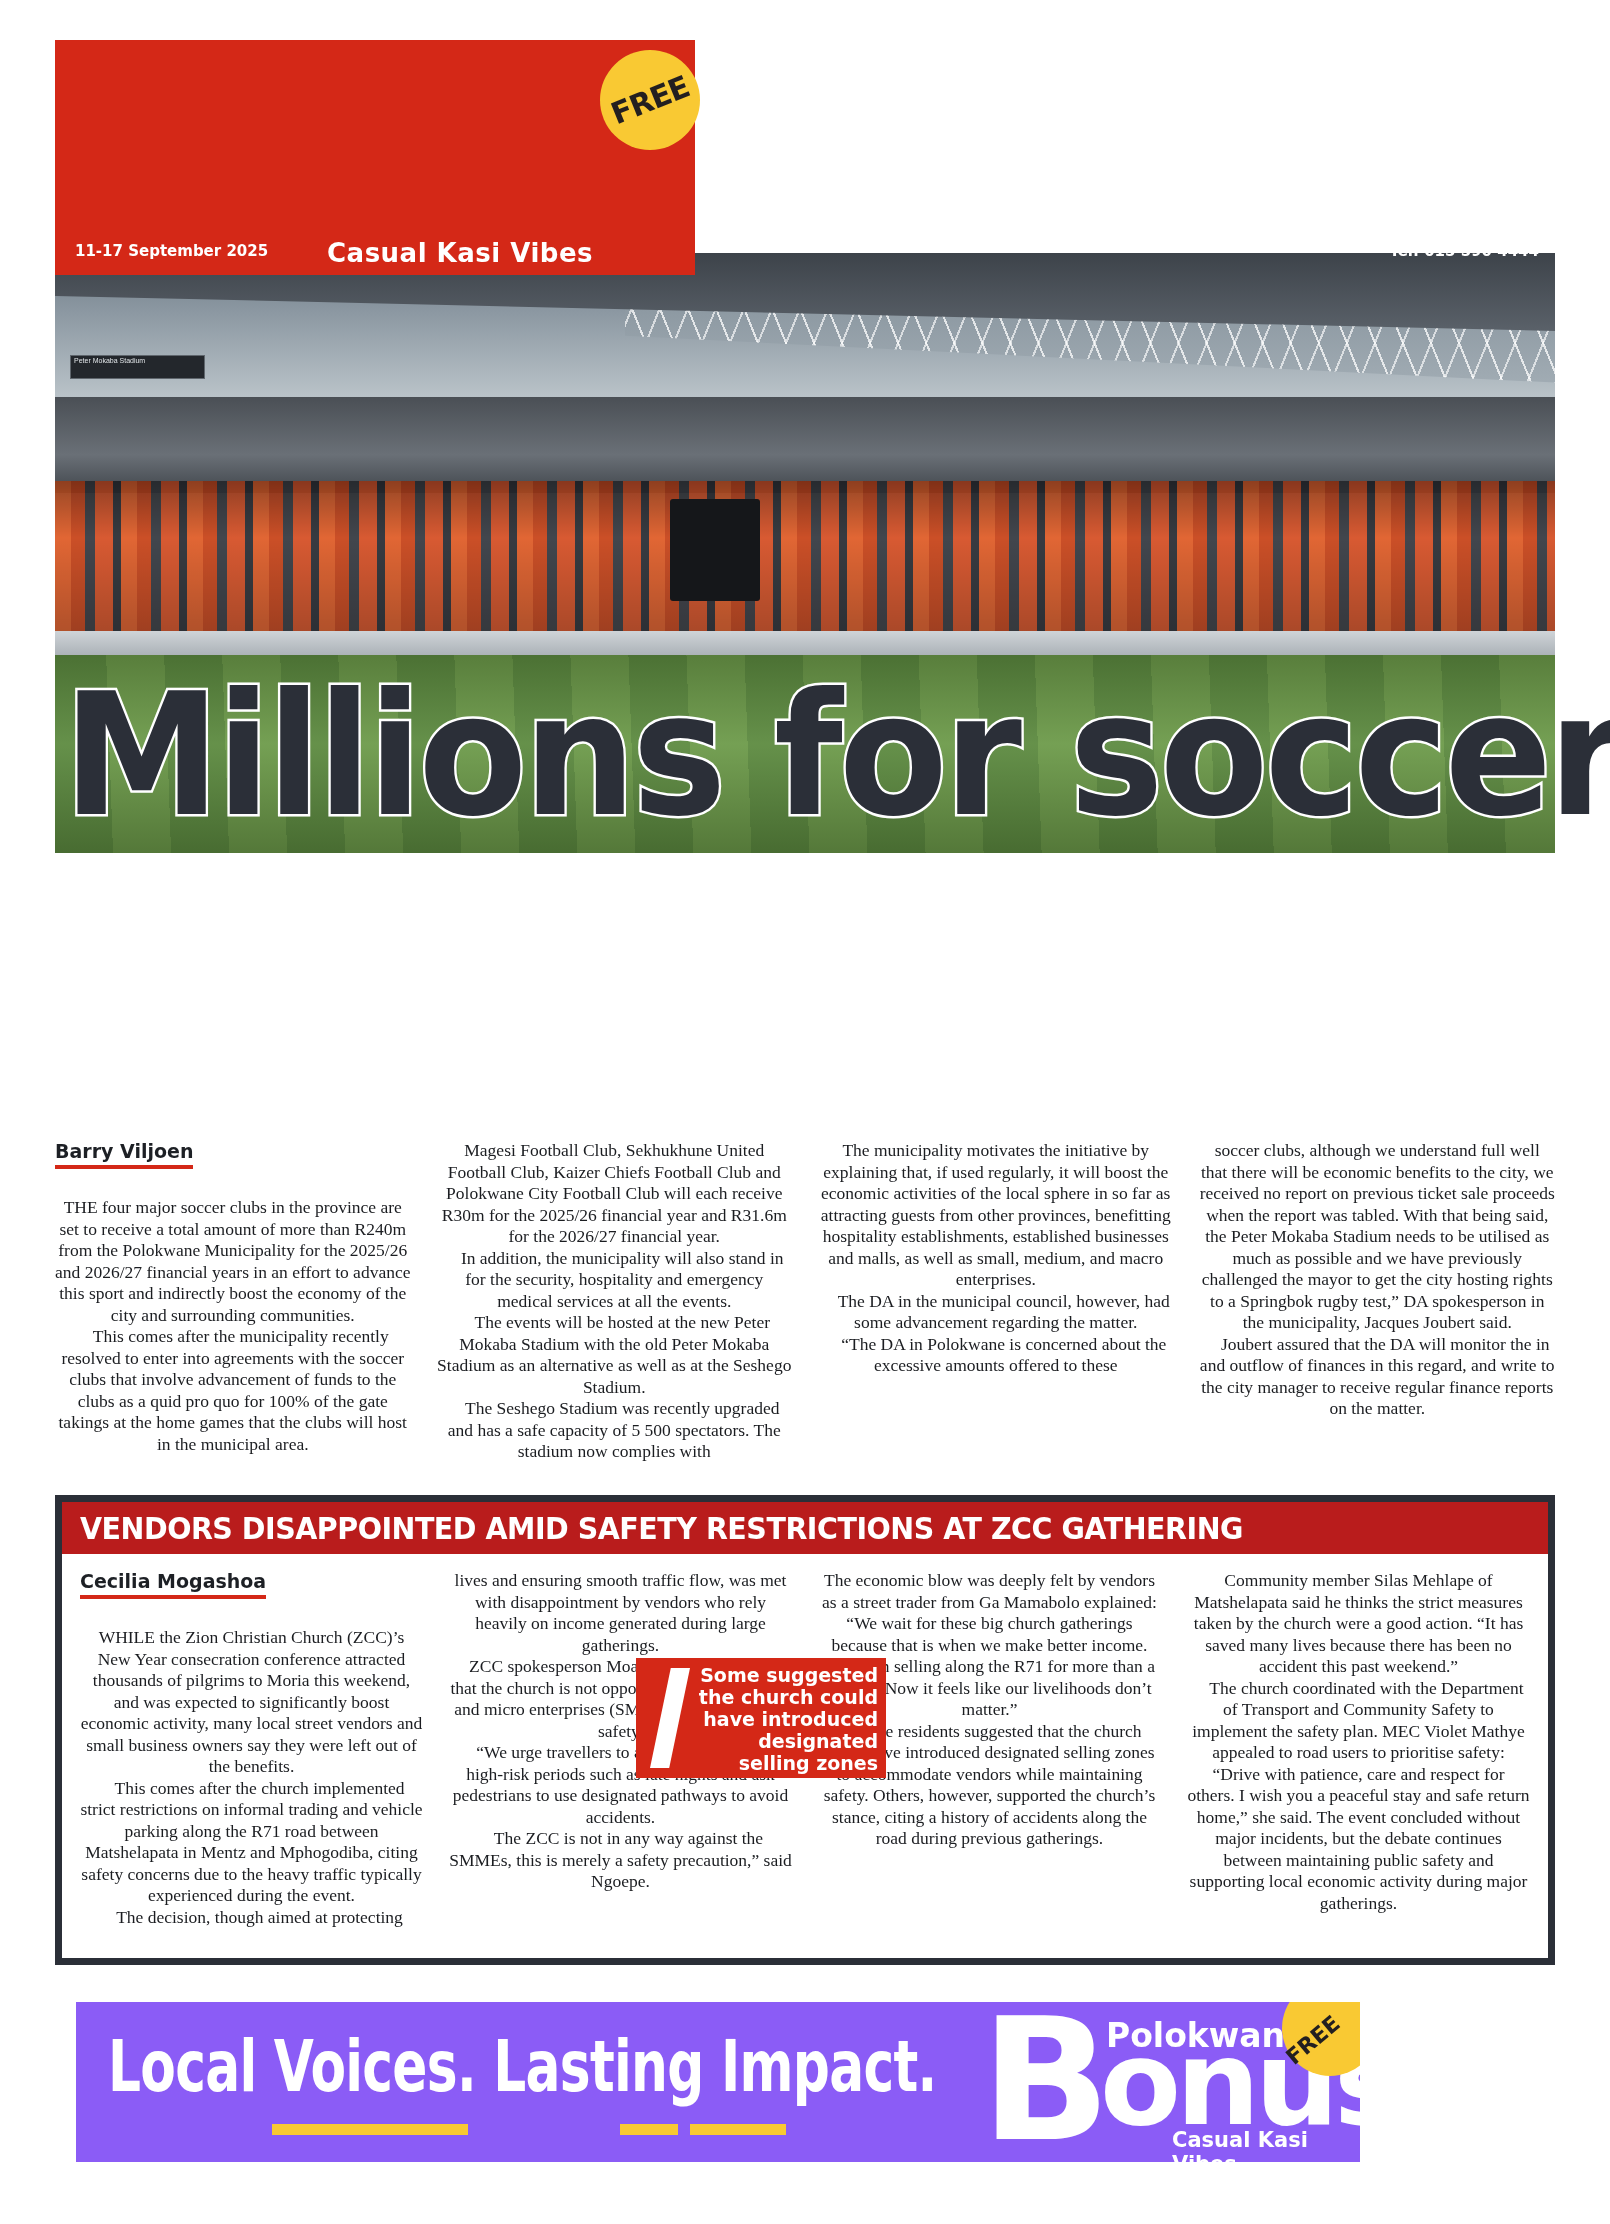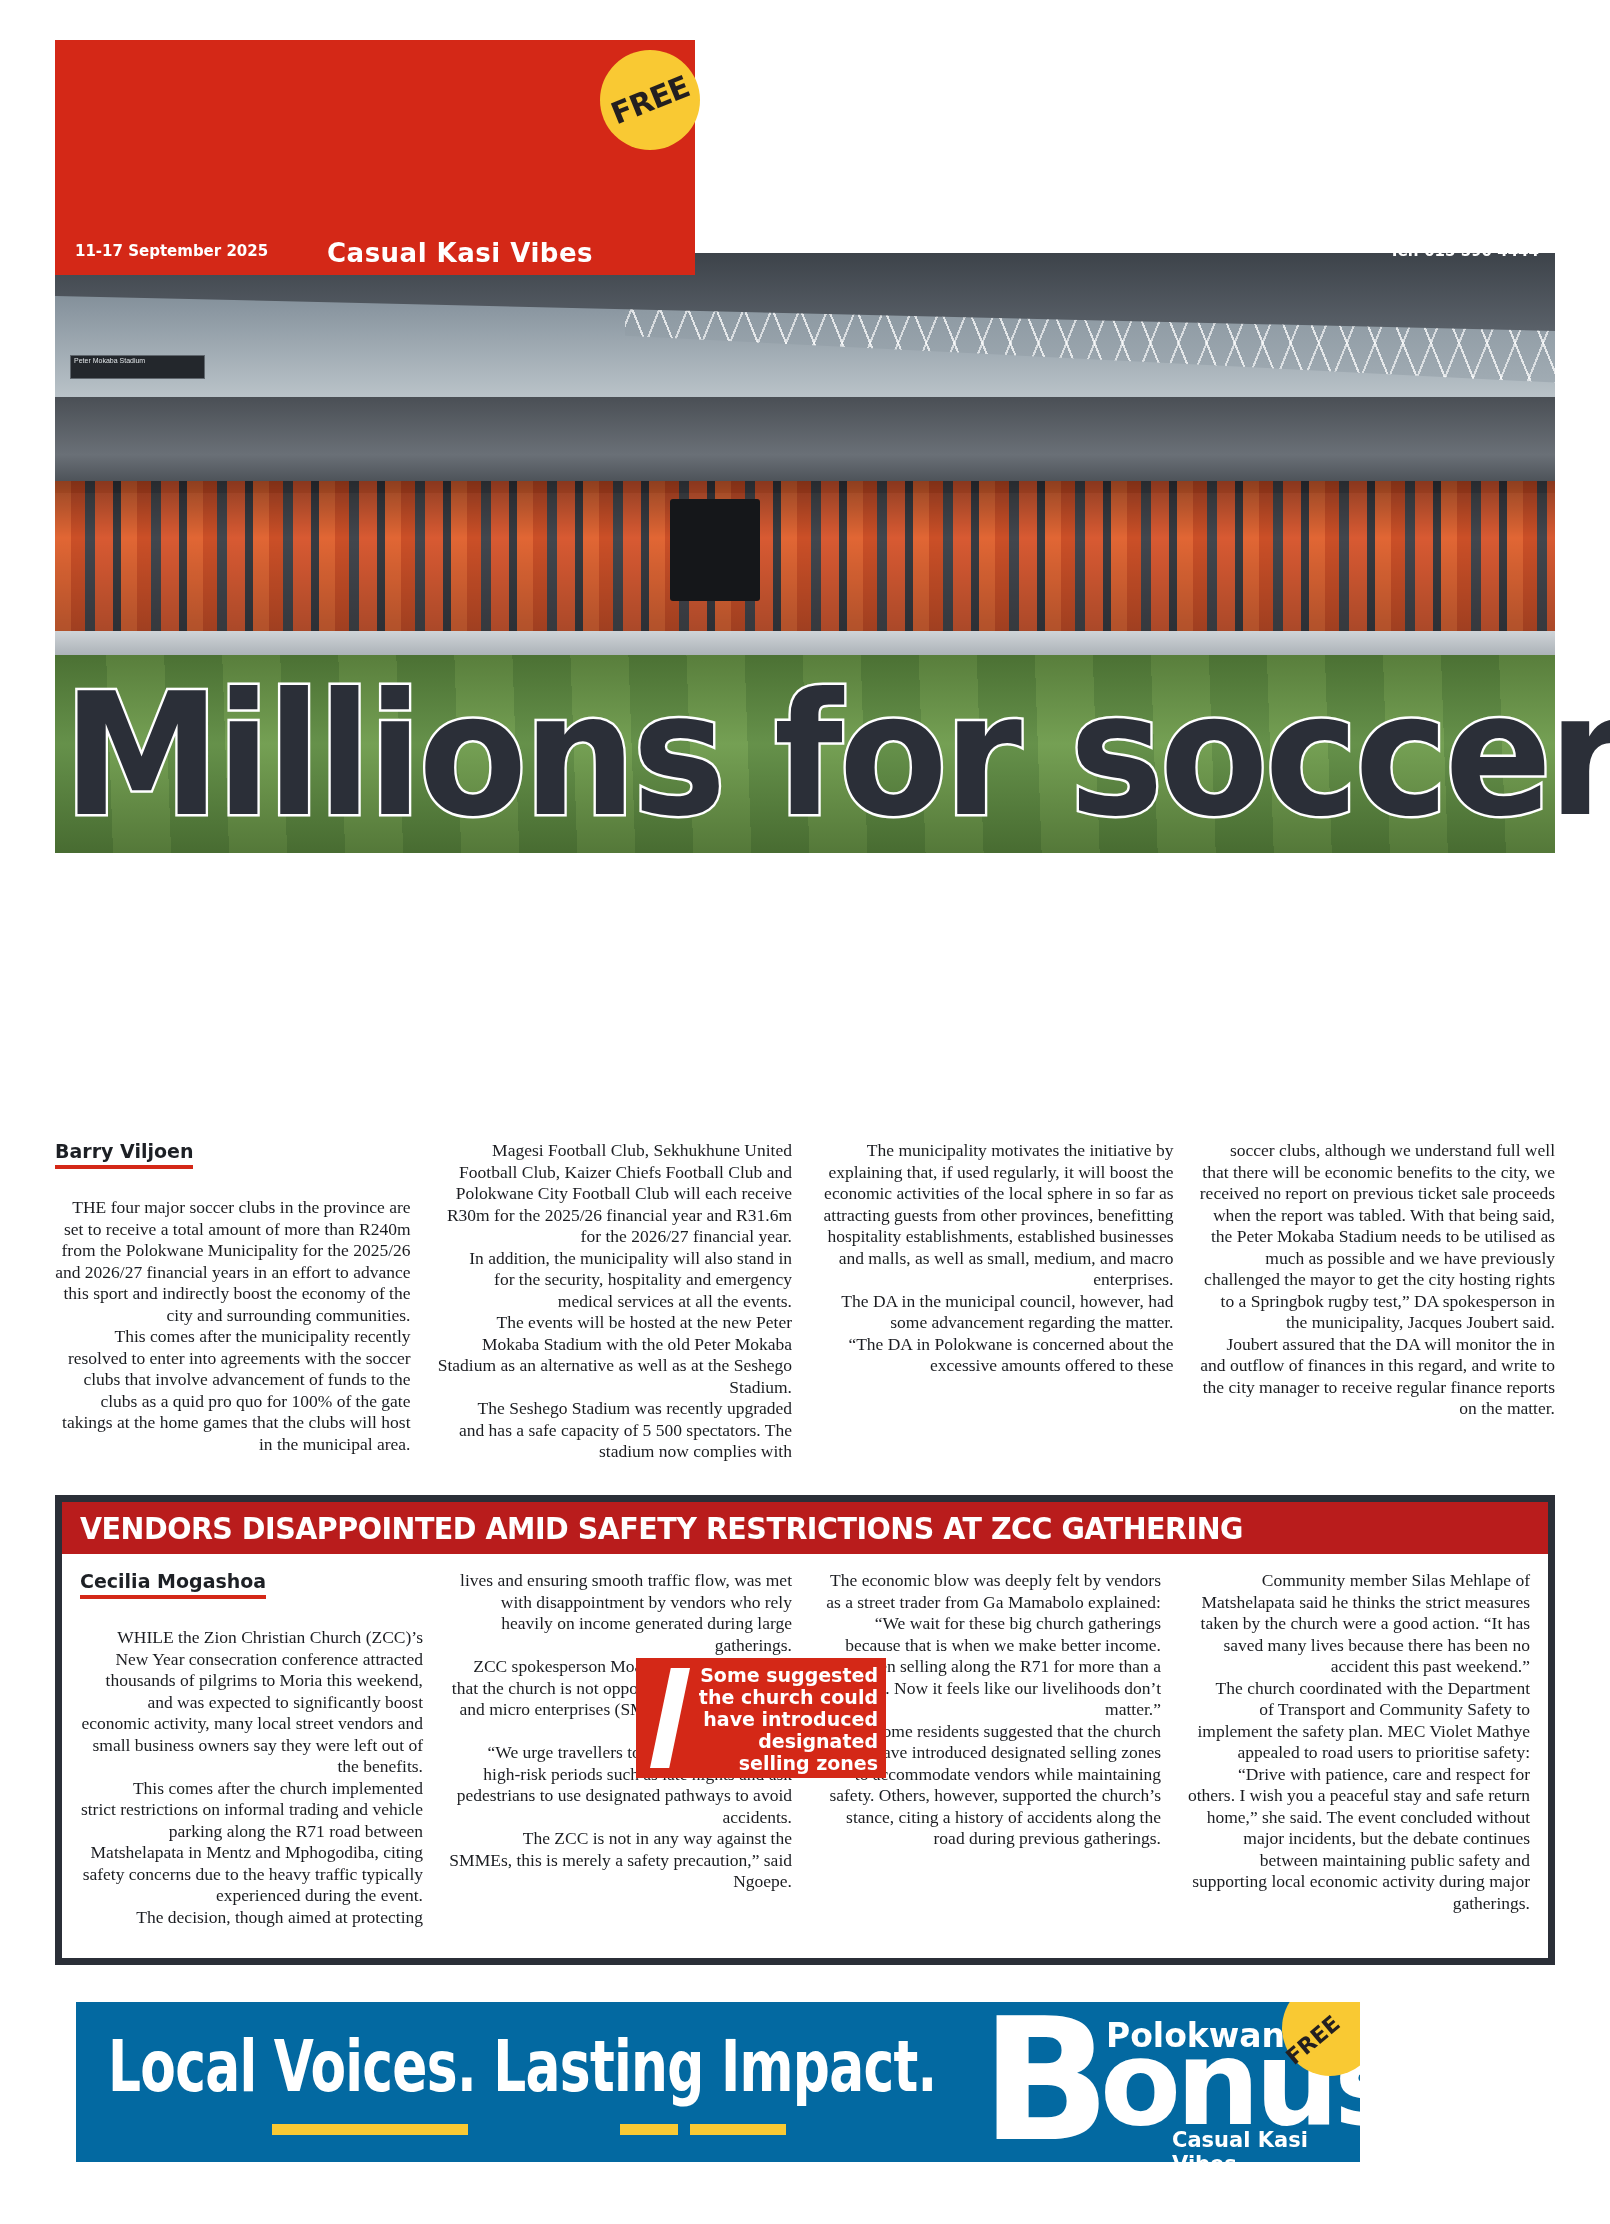--- a/index.html
+++ b/index.html
@@ -155,21 +155,21 @@
     display:grid; grid-template-columns:repeat(4, 1fr); column-gap:26px;
   }
   .byline {
     font-family:"DejaVu Sans", sans-serif;
     font-weight:bold; font-size:19px; color:#1d2025;
     border-bottom:4px solid #d42817;
     display:inline-block; padding-bottom:3px; margin-bottom:28px;
   }
   .col p {
     margin:0; font-size:17.5px; line-height:21.5px;
-    color:#1b1d21; text-align:right;
+    color:#1b1d21; text-align:center;
     font-family:"Liberation Serif", serif;
   }
   .col p + p { text-indent:16px; }
 
   
   .article2-box {
     position:absolute; left:55px; top:1495px; width:1500px; height:470px;
     border:7px solid #2b2f38; background:#ffffff;
   }
   .a2-banner {
@@ -202,21 +202,21 @@
   .pq-text {
     position:absolute; left:62px; top:6px; right:8px;
     font-family:"DejaVu Sans", sans-serif;
     font-weight:bold; font-size:19px; line-height:22px;
     color:#ffffff; text-align:right;
   }
 
   
   .ad {
     position:absolute; left:76px; top:2002px; width:1284px; height:160px;
-    background:#0369a1; overflow:hidden;padding-left:15px;
+    background:#8b5cf6; overflow:hidden;padding-left:15px;
   }
   .ad-slogan {
     position:absolute; left:32px; top:28px;
     font-family:"DejaVu Sans", sans-serif;
     font-weight:bold; font-size:72px; line-height:72px;
     color:#ffffff; letter-spacing:-1px;
     transform:scaleX(0.72); transform-origin:left top;
     white-space:nowrap;
   }
   .ul-y {

